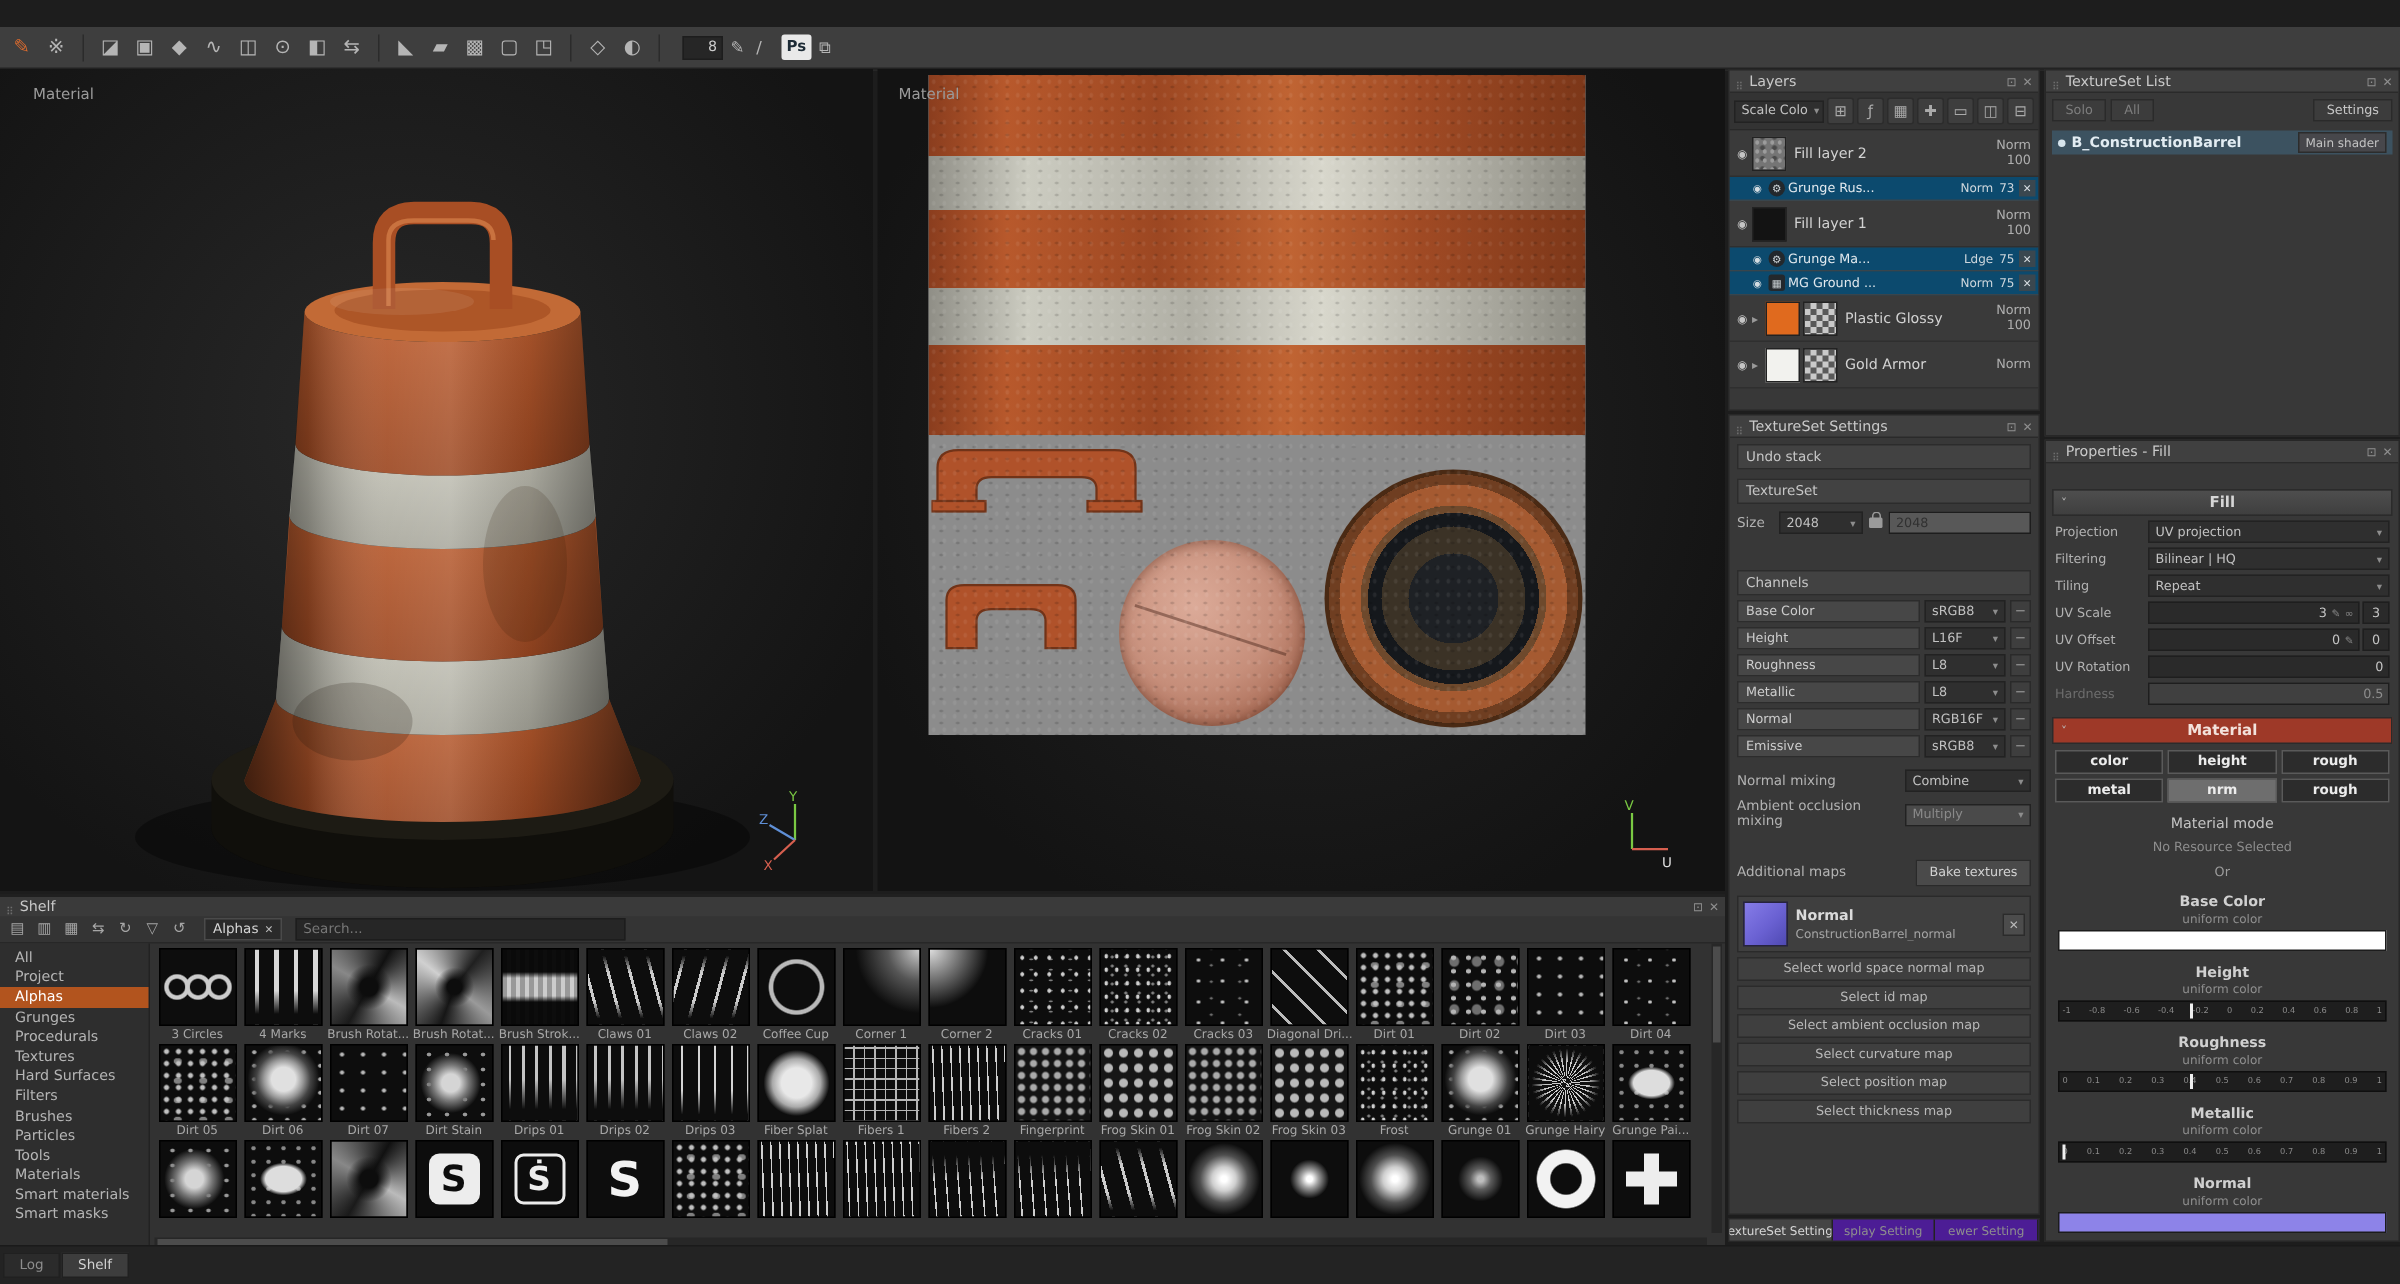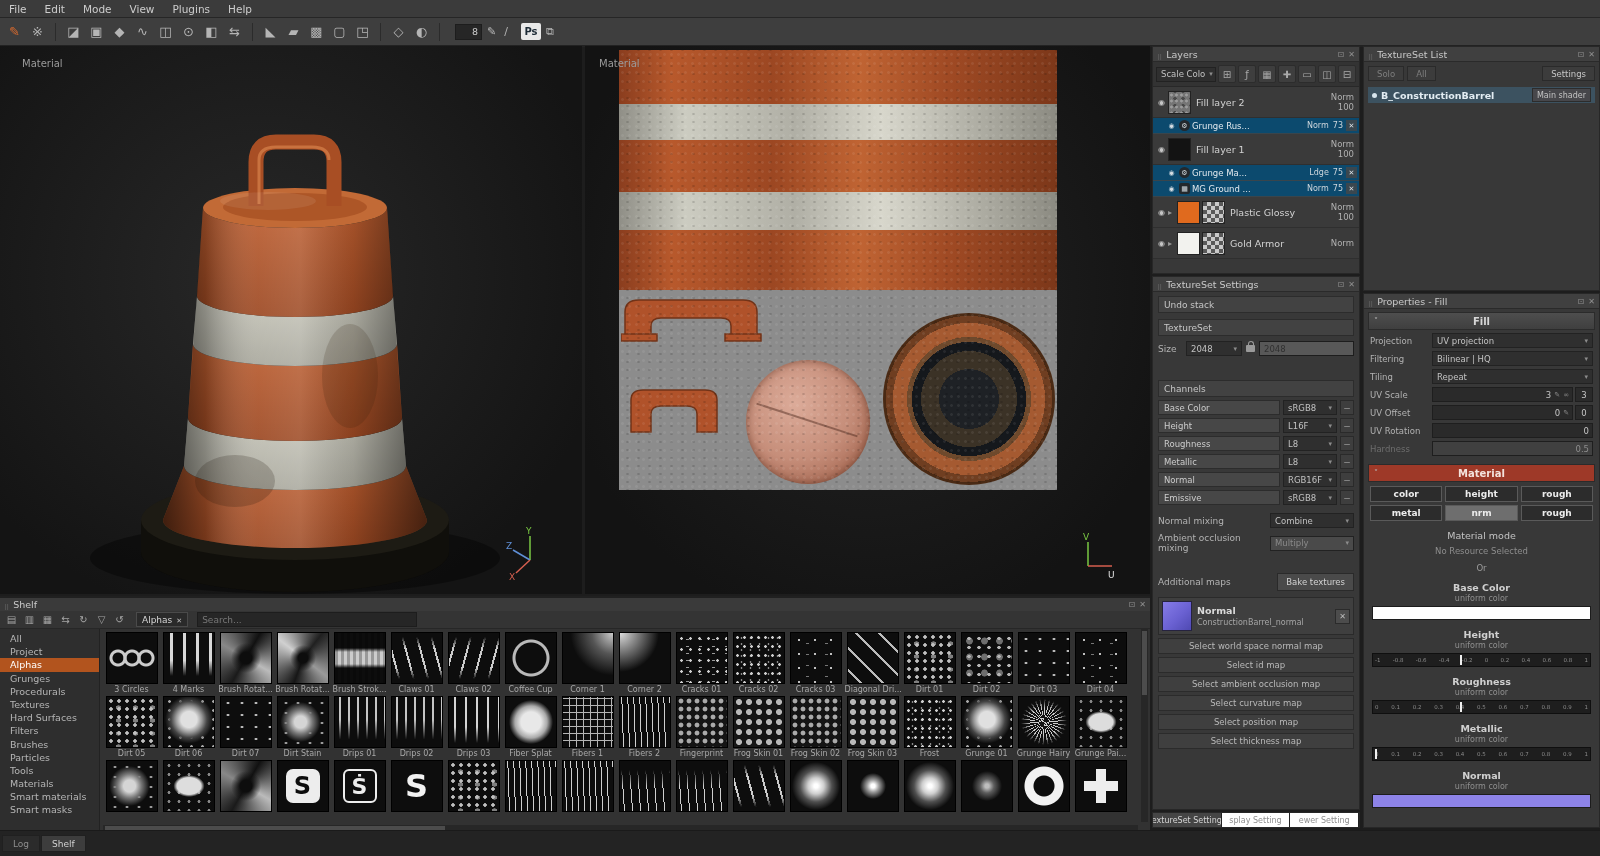--- a/index.html
+++ b/index.html
@@ -90,34 +90,34 @@
   .chminus{width:14px;height:15px;background:#3e3e3e;border:1px solid #2a2a2a;color:#999;font-size:9px;display:flex;align-items:center;justify-content:center;box-sizing:border-box}
   .bakebtn{height:16px;padding:0 8px;background:#4a4a4a;border:1px solid #2a2a2a;color:#d2d2d2;font-size:8.5px;display:flex;align-items:center;margin-left:auto}
   .mapcard{margin-top:6px;background:#3f3f3f;border:1px solid #2a2a2a;display:flex;align-items:center;padding:3px;gap:5px}
   .mapthumb{width:28px;height:28px;background:linear-gradient(135deg,#867ce8 0%,#6a61d2 55%,#4f49b2 100%);border:1px solid #26233f}
   .mapinfo{flex:1;min-width:0}
   .mapname{font-size:9.5px;color:#dadada;font-weight:bold}
   .mapres{font-size:8px;color:#a5a5a5;margin-top:2px;white-space:nowrap;overflow:hidden}
   .mapclose::before{content:"✕"}
   .mapclose{width:13px;height:13px;background:#4c4c4c;border:1px solid #2b2b2b;color:#bbb;font-size:8px;display:flex;align-items:center;justify-content:center}
   .mapbtn{margin-top:3px;height:14px;background:#3f3f3f;border:1px solid #2b2b2b;color:#b9b9b9;font-size:8.5px;display:flex;align-items:center;justify-content:center}
-  .ptab{flex:1;display:flex;align-items:center;justify-content:center;font-size:8px;color:#8e8e8e;background:#ffffff;border-right:1px solid #222;white-space:nowrap;overflow:hidden}
+  .ptab{flex:1;display:flex;align-items:center;justify-content:center;font-size:8px;color:#8e8e8e;background:#4c1d95;border-right:1px solid #222;white-space:nowrap;overflow:hidden}
   .ptab.act{background:#454545;color:#d6d6d6}
   
   .tslbody{padding:4px}
   .tslbtns{display:flex;gap:3px;align-items:center}
   .sbtn{height:13px;padding:0 8px;background:#3c3c3c;border:1px solid #2a2a2a;color:#7e7e7e;font-size:8.5px;display:flex;align-items:center}
   .sbtn.en{color:#c6c6c6;margin-left:auto}
   .tslitem{margin-top:6px;height:16px;background:#3c5260;display:flex;align-items:center;padding:0 4px;gap:4px}
   .tslbullet{width:5px;height:5px;border-radius:50%;background:#d6e4ec;flex-shrink:0}
   .tslname{font-size:9.5px;color:#e2ecf2;font-weight:bold;flex:1;white-space:nowrap;overflow:hidden}
   .tslshader{height:12px;padding:0 4px;background:#47474b;border:1px solid #2c2c2c;color:#c3c3c3;font-size:8px;display:flex;align-items:center;flex-shrink:0}
   
   .propsbody{padding:2px 4px}
-  .sechead{height:16px;background:linear-gradient(#4e4e4e,#3f3f3f);border:1px solid #2b2b2b;display:flex;align-items:center;justify-content:center;position:relative;font-size:10px;color:#d6d6d6;font-weight:bold;margin-top:1px}
+  .sechead{height:16px;background:linear-gradient(#4e4e4e,#3f3f3f);border:1px solid #2b2b2b;display:flex;align-items:center;justify-content:center;position:relative;font-size:10px;color:#d6d6d6;font-weight:bold;margin-top:15px}
   .sechead .car::before{content:"˅"}
   .sechead .car{position:absolute;left:5px;font-size:8px;color:#bbb;font-weight:normal}
   .sechead.mat{background:#9e3928;color:#f3e2dc}
   .prow{display:flex;align-items:center;margin-top:3px;height:15px;padding:0 2px}
   .plbl{width:62px;font-size:8.5px;color:#b2b2b2;flex-shrink:0}
   .plbl.dis{color:#6d6d6d}
   .pctl{flex:1;display:flex;align-items:center;gap:2px;min-width:0}
   .pctl .dd{flex:1}
   .sliderfield{flex:1;height:13px;background:#2a2a2a;border:1px solid #1e1e1e;display:flex;align-items:center;justify-content:flex-end;gap:3px;padding:0 3px;font-size:8.5px;color:#c5c5c5;min-width:0}
   .sliderfield.dis{background:#404040;color:#8d8d8d}
@@ -198,30 +198,20 @@
   
   .statusbar{position:absolute;left:0;top:830px;width:100%;height:26px;background:#232323;border-top:1px solid #1a1a1a;display:flex;align-items:center;padding:0 2px;box-sizing:border-box}
   .stab{height:15px;padding:0 10px;font-size:9px;display:flex;align-items:center;background:#2b2b2b;color:#8d8d8d;border:1px solid #202020;margin-right:1px}
   .stab.act{background:#3d3d3d;color:#d2d2d2}
 </style>
 </head>
 <body>
 
 <div class="app">
 
-  <div class="menubar">
-    <span style="display:flex">
-        <span class="mitem">File</span>
-        <span class="mitem">Edit</span>
-        <span class="mitem">Mode</span>
-        <span class="mitem">View</span>
-        <span class="mitem">Plugins</span>
-        <span class="mitem">Help</span>
-      </span>
-  </div>
 
   <div class="toolbar">
     <span style="display:flex;align-items:center;gap:2px">
         <span class="ticon accent">✎</span>
         <span class="ticon">※</span>
         <span class="tsep"></span>
         <span class="ticon">◪</span>
         <span class="ticon">▣</span>
         <span class="ticon">◆</span>
         <span class="ticon">∿</span>

